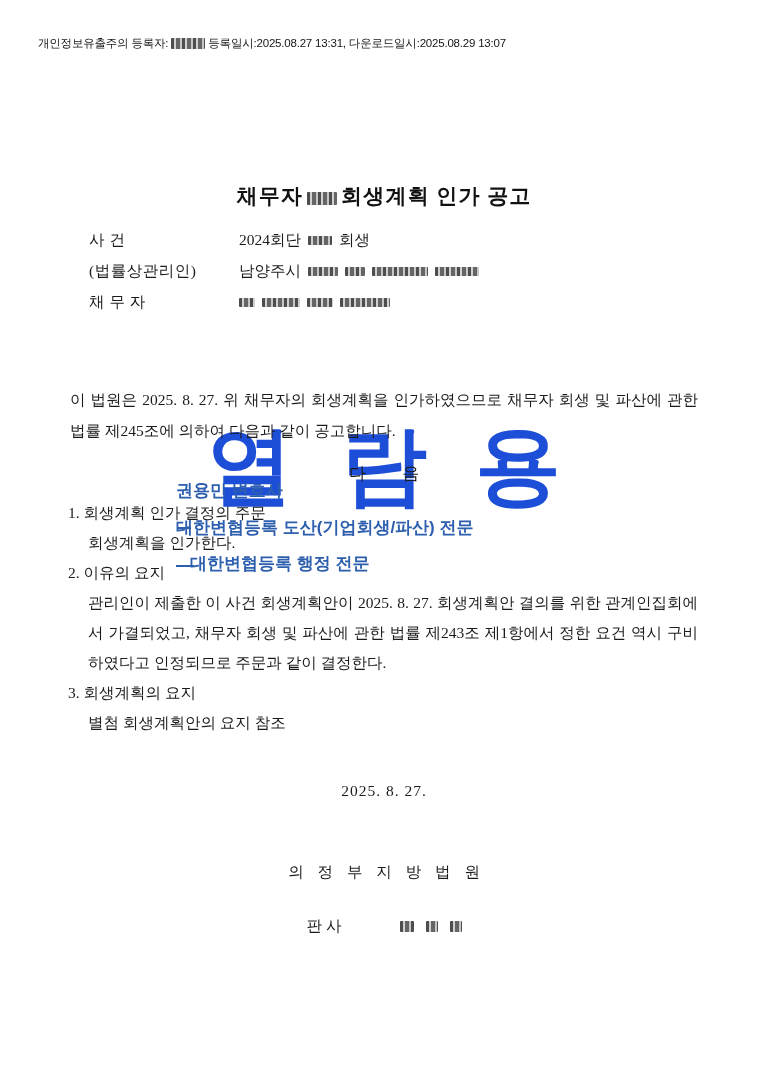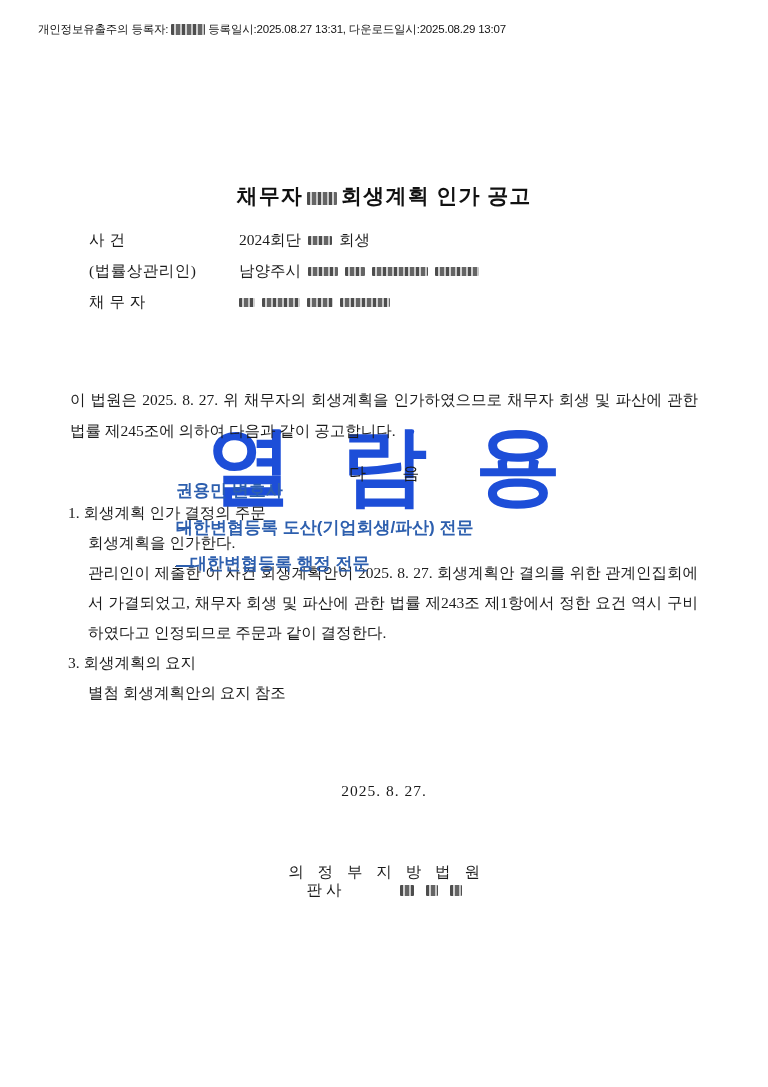--- a/index.html
+++ b/index.html
@@ -12,21 +12,21 @@
     height: 1087px;
     position: relative;
     font-family: "Liberation Serif", "DejaVu Serif", serif;
     color: #1b1b1b;
     overflow: hidden;
   }
 
   
   .doc-header {
     position: absolute;
-    top: 22px;
+    top: 36px;
     left: 38px;
     right: 30px;
     font-family: "Liberation Sans", "DejaVu Sans", sans-serif;
     font-size: 11.5px;
     color: #141414;
     letter-spacing: -0.2px;
     white-space: nowrap;
   }
   .redact {
     display: inline-block;
@@ -205,21 +205,21 @@
     left: 0;
     width: 100%;
     text-align: center;
     font-size: 15.5px;
     letter-spacing: 5px;
     text-indent: 5px;
     margin-top: 38px;
   }
   .judge-line {
     position: absolute;
-    top: 880px;
+    top: 916px;
     left: 0;
     width: 100%;
     display: flex;
     justify-content: center;
     align-items: center;
     font-size: 15.5px;
     letter-spacing: 4px;
   }
   .judge-line .redact { margin-left: 12px; }
   .judge-gap { display: inline-block; width: 42px; }
@@ -282,20 +282,24 @@
 
   <div class="list-item">
     <div class="list-head">
       <span>1.</span>
       <span>회생계획 인가 결정의 주문</span>
     </div>
     <div class="list-sub">회생계획을 인가한다.</div>
   </div>
 
   <div class="list-item">
+    <div class="list-head">
+      <span>2.</span>
+      <span>이유의 요지</span>
+    </div>
     <div class="list-sub para">관리인이 제출한 이 사건 회생계획안이 2025. 8. 27. 회생계획안 결의를 위한 관계인집회에서 가결되었고, 채무자 회생 및 파산에 관한 법률 제243조 제1항에서 정한 요건 역시 구비하였다고 인정되므로 주문과 같이 결정한다.</div>
   </div>
 
   <div class="list-item">
     <div class="list-head">
       <span>3.</span>
       <span>회생계획의 요지</span>
     </div>
     <div class="list-sub">별첨 회생계획안의 요지 참조</div>
   </div>

